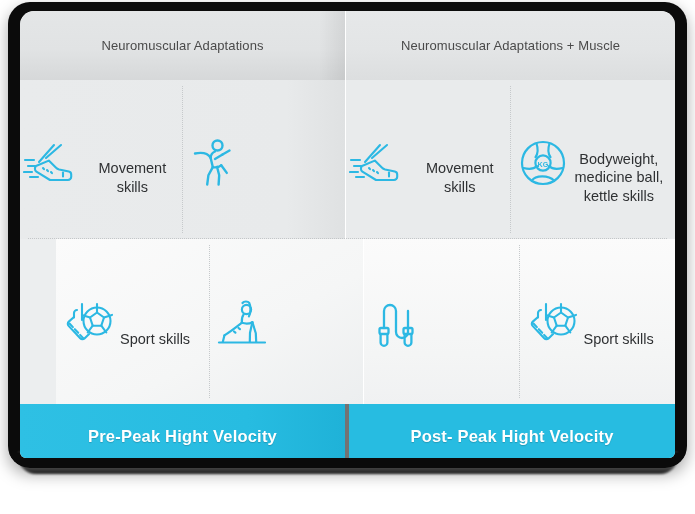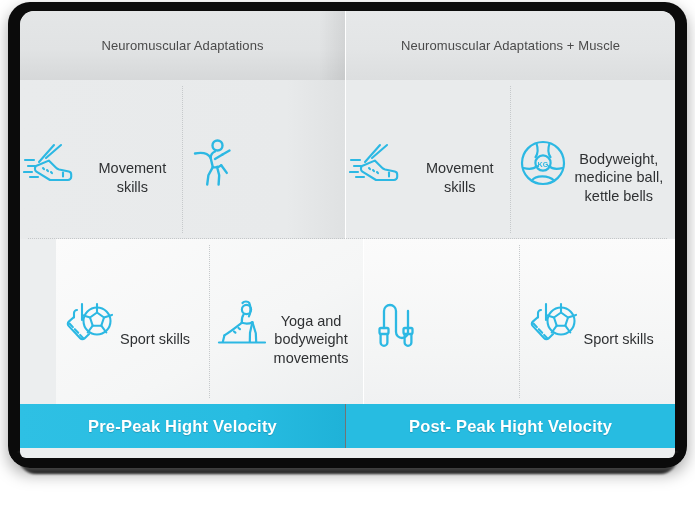--- a/index.html
+++ b/index.html
@@ -168,42 +168,42 @@
     line-height: 1.28;
     text-align: center;
     max-width: 140px;
     white-space: pre-line;
     margin-top: 22px;
   }
 
   
   .footer-row {
     display: flex;
-    height: 44px;
+    height: 64px;
     justify-content: space-between;
   }
   .footer-cell {
     display: flex;
     align-items: center;
     justify-content: center;
     color: #ffffff;
     font-size: 16.5px;
     font-weight: bold;
     letter-spacing: .2px;
     text-shadow: 0 1px 1px rgba(0,0,0,.18);
     box-sizing: border-box;
   }
   .footer-cell.left {
     width: 325px;
     background: linear-gradient(to right, #2ec0e4 0%, #27bce1 70%, #1fb2d8 100%);
   }
   .footer-cell.right {
     width: 330px;
     background: #27bce1;
-    border-left: 1px solid #737373;
+    border-left: 4px solid #737373;
   }
 </style>
 </head>
 <body>
 
 <div class="device-frame"></div>
 <div class="device-shadow-strip"></div>
 <div class="device-bottom-curve"></div>
 
 <div class="card">
@@ -282,21 +282,21 @@
             <path d="M19.5 6.5 c2 6 1.6 10 -1 13.6"></path>
             <path d="M32.5 6.5 c-2 6 -1.6 10 1 13.6"></path>
             <path d="M6.5 31 c6 1.6 10.4 1 13.6 -1.8"></path>
             <path d="M45.5 31 c-6 1.6 -10.4 1 -13.6 -1.8"></path>
             <path d="M15 43.5 c3.2 -5.6 16.8 -5.6 22 0"></path>
             <text x="26" y="29.6" font-family="'Liberation Sans',sans-serif" font-size="7.2" font-weight="bold" fill="#2cb8e3" stroke="none" text-anchor="middle">KG</text>
           </svg>
         </div>
         <div class="cell-label">Bodyweight,
 medicine ball,
-kettle bells</div>
+kettle skills</div>
       </div>
 
     </div>
   </div>
 
   <div class="body-row row2">
     <div class="half left">
 
       <div class="cell first">
         <div class="icon-box">
@@ -328,23 +328,20 @@
             <path d="M26.8 22.8 c4 1.2 7.6 1 10.6 -.6"></path>
             <path d="M26.8 22.8 c-4.6 3.6 -10.6 8.4 -17.4 12.6"></path>
             <path d="M9.4 35.4 l-1.6 6.6"></path>
             <path d="M37.4 22.2 l3.4 11 .4 8.8"></path>
             <path d="M37.4 22.2 l-2.4 10.6 -.2 9.2"></path>
             <path d="M4 42.5 h46"></path>
             <path d="M19 31.5 l1.4 1.2"></path>
               <path d="M23.5 28 l1.4 1.2"></path>
           </svg>
         </div>
-        <div class="cell-label">Yoga and
-bodyweight
-movements</div>
       </div>
 
     </div>
     <div class="half right">
 
       <div class="cell first">
         <div class="icon-box">
           <svg width="48" height="52" viewBox="0 0 48 52" fill="none" stroke="#2cb8e3" stroke-width="2.3" stroke-linecap="round" stroke-linejoin="round">
             <path d="M12 29 V12 a6 6 0 0 1 12 0 v21 a6 6 0 0 0 12 0 V12"></path>
             <rect x="7.5" y="29" width="9" height="6" rx="1.4"></rect>

